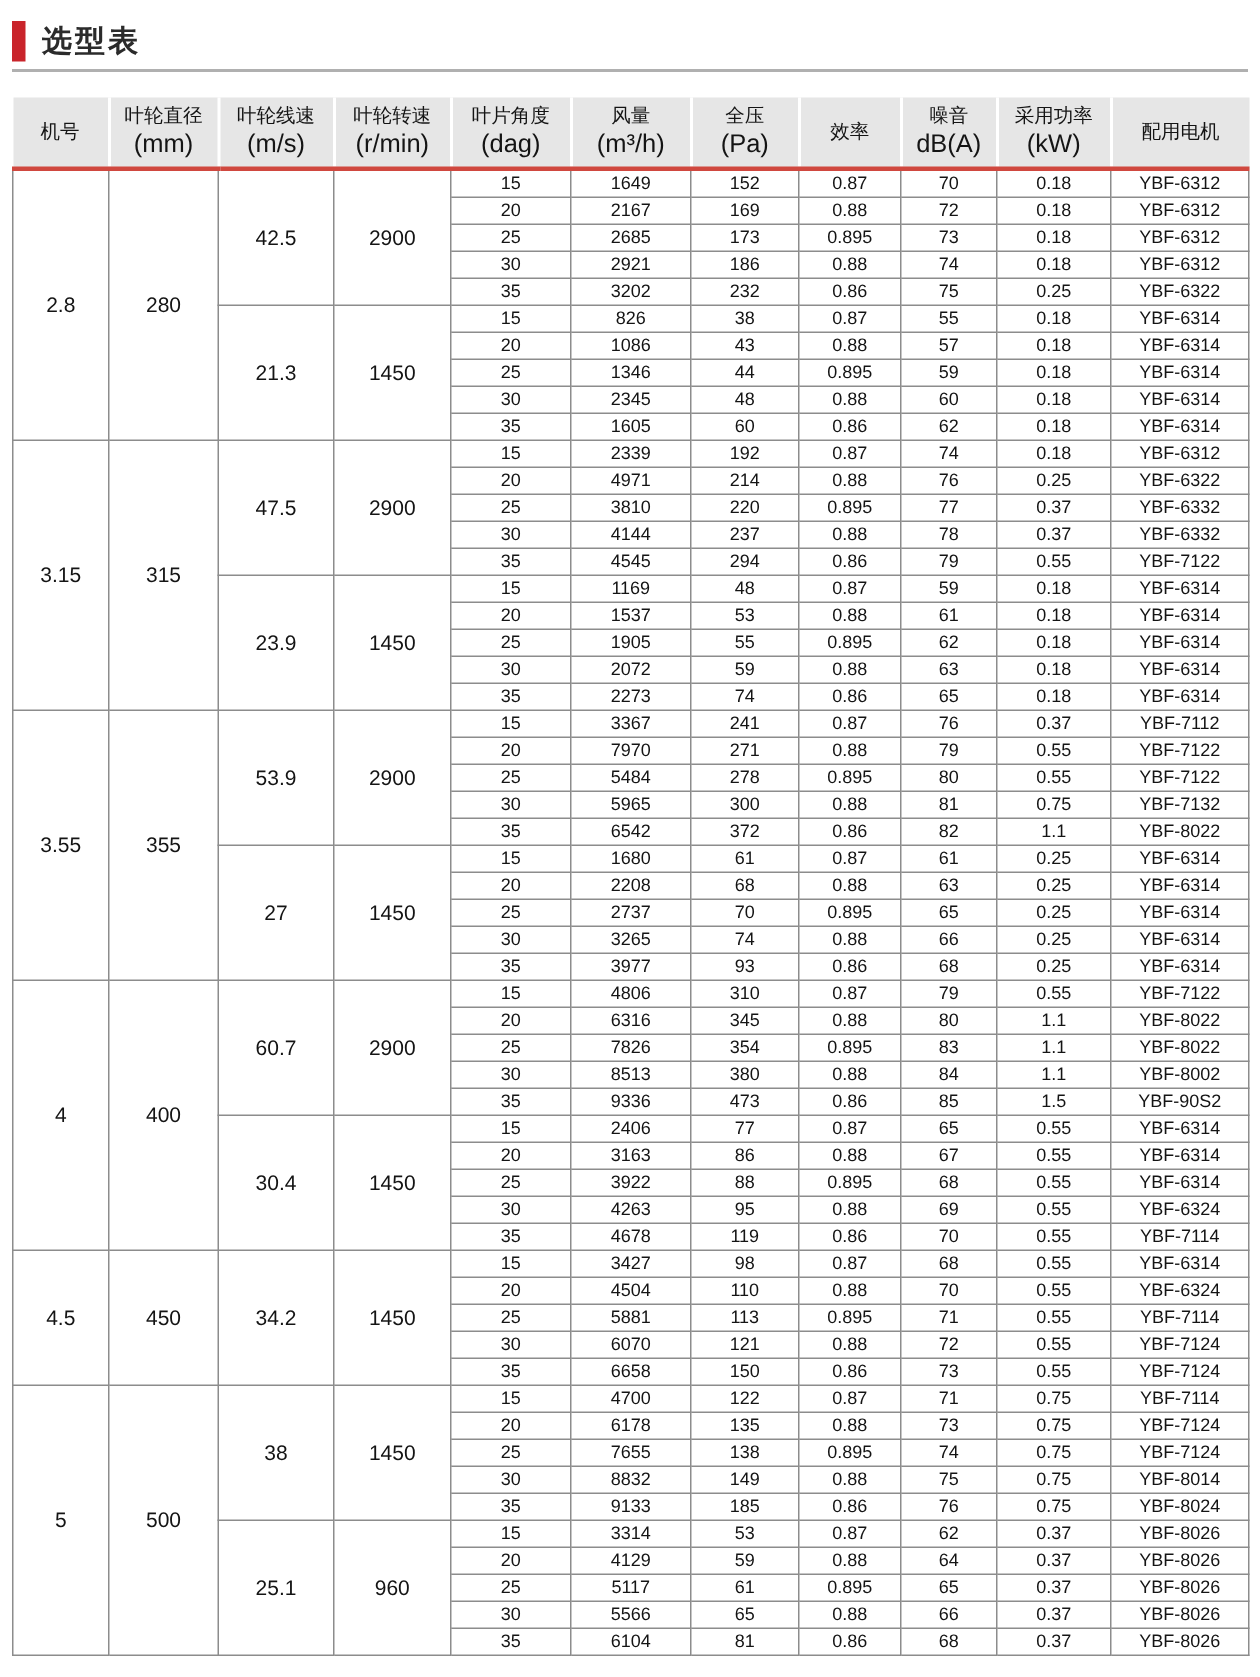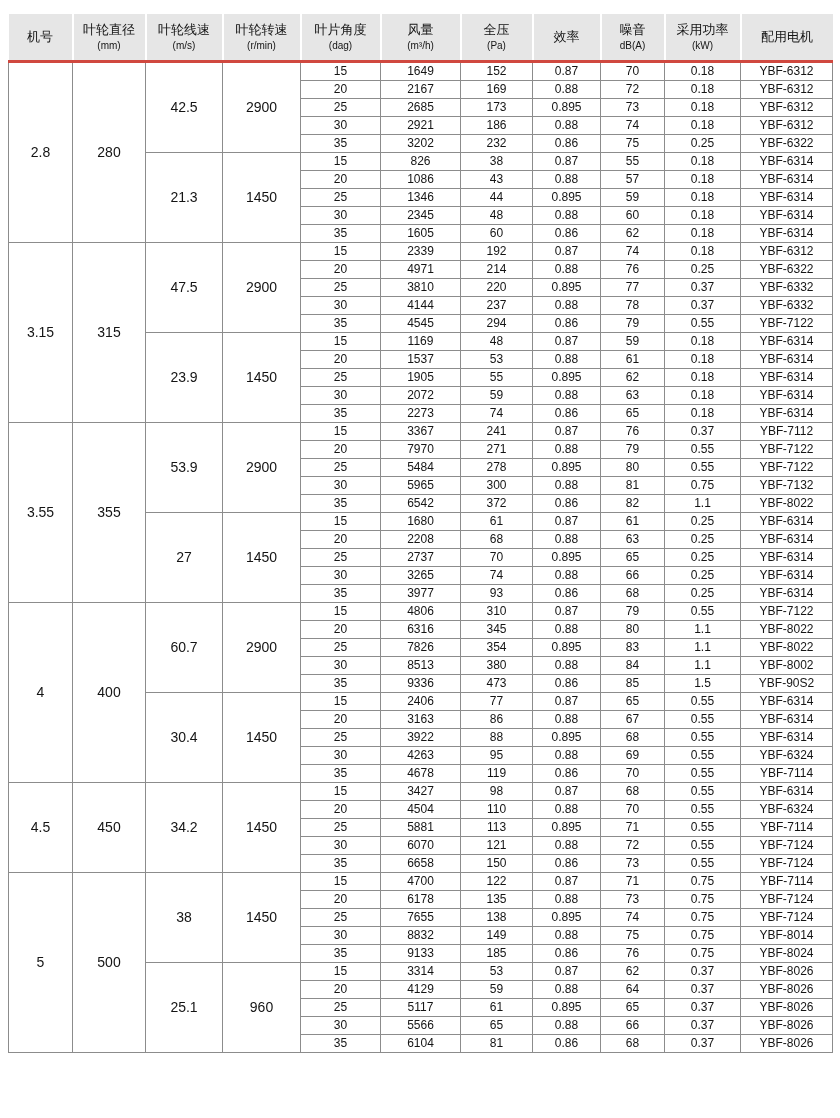--- a/index.html
+++ b/index.html
@@ -55,41 +55,48 @@
     height: 42px;
     padding: 2px 0;
     line-height: 1.3;
     vertical-align: middle;
     text-align: center;
     border-left: 2px solid #ffffff;
     border-bottom: 3px solid #d0483f;
   }
   .sel-table thead th:first-child { border-left: none; }
   .hname { display: block; }
-  .hunit { display: block; font-size: 10px; }
+  .hunit { display: block; font-size: 17px; }
   .sel-table tbody td {
     border: 1px solid #8c8c8c;
     text-align: center;
     vertical-align: middle;
     font-size: 12px;
     height: 17px;
     padding: 0;
     line-height: 17px;
     color: #141414;
     background: #ffffff;
     overflow: hidden;
     white-space: nowrap;
   }
   .sel-table tbody td.span-cell { font-size: 14px; }
 </style>
 </head>
 <body>
 
 <div class="page">
 
+  <div class="title-block">
+    <div class="title-row">
+      <div class="accent-bar"></div>
+      <h1 class="page-title">选型表</h1>
+    </div>
+    <div class="title-rule"></div>
+  </div>
 
   <table class="sel-table">
     <colgroup>
       <col style="width:64px">
         <col style="width:73px">
         <col style="width:77px">
       <col style="width:78px">
         <col style="width:80px">
         <col style="width:80px">
       <col style="width:72px">

